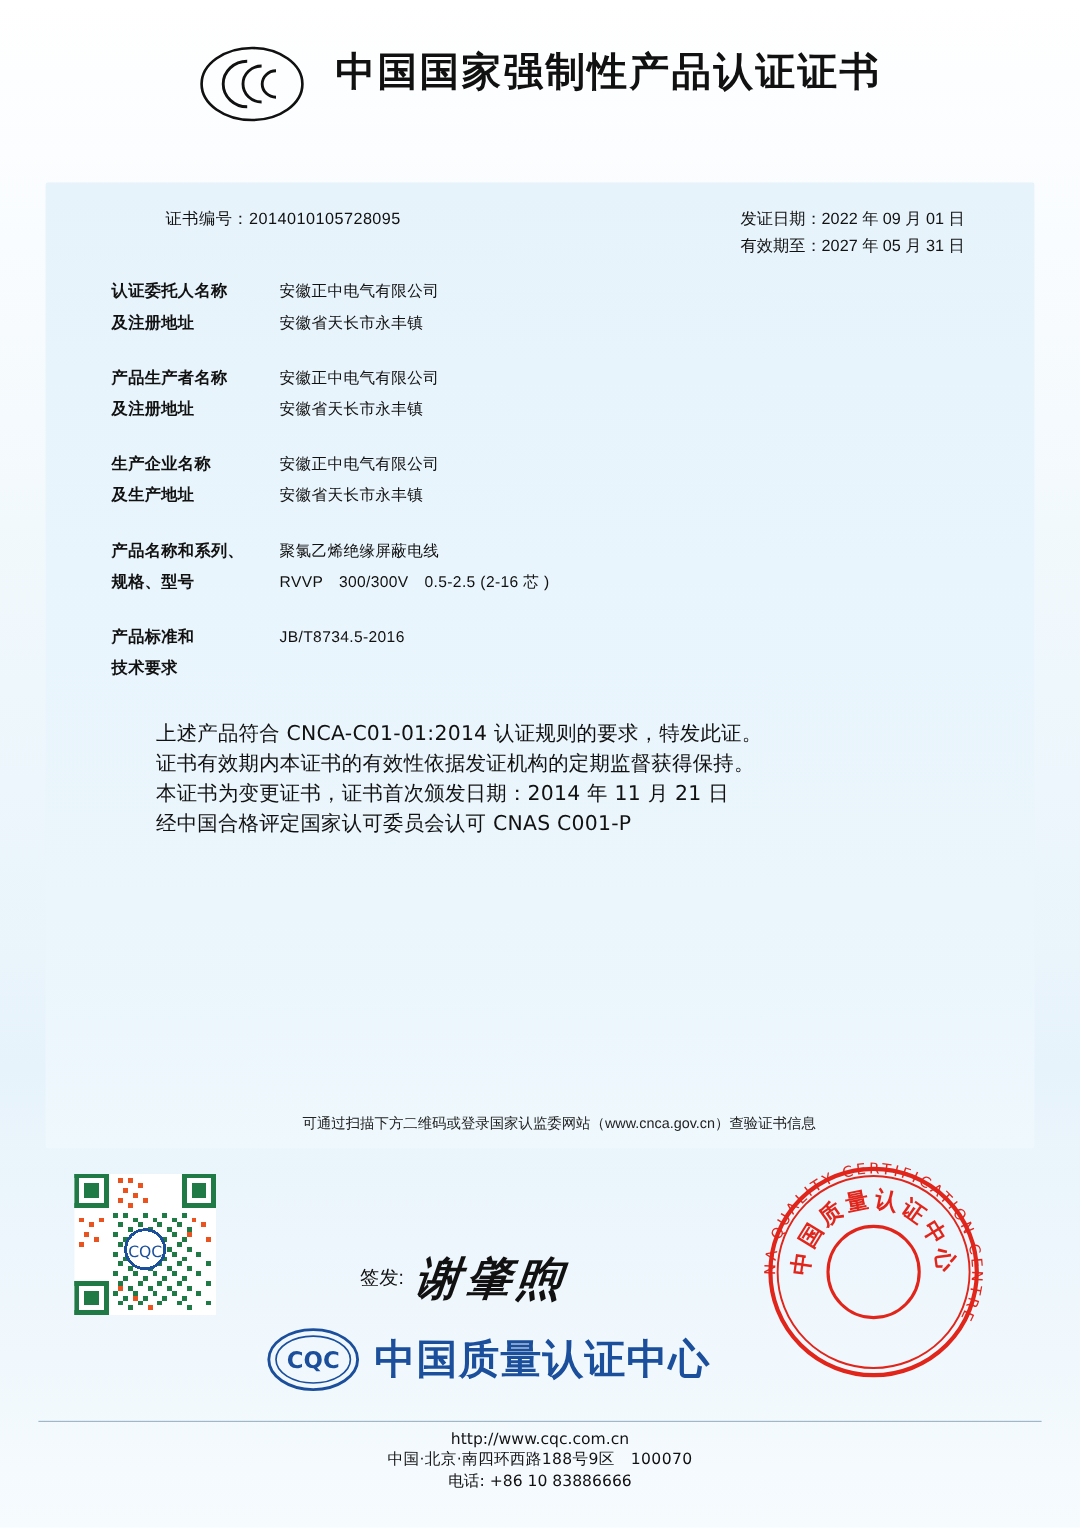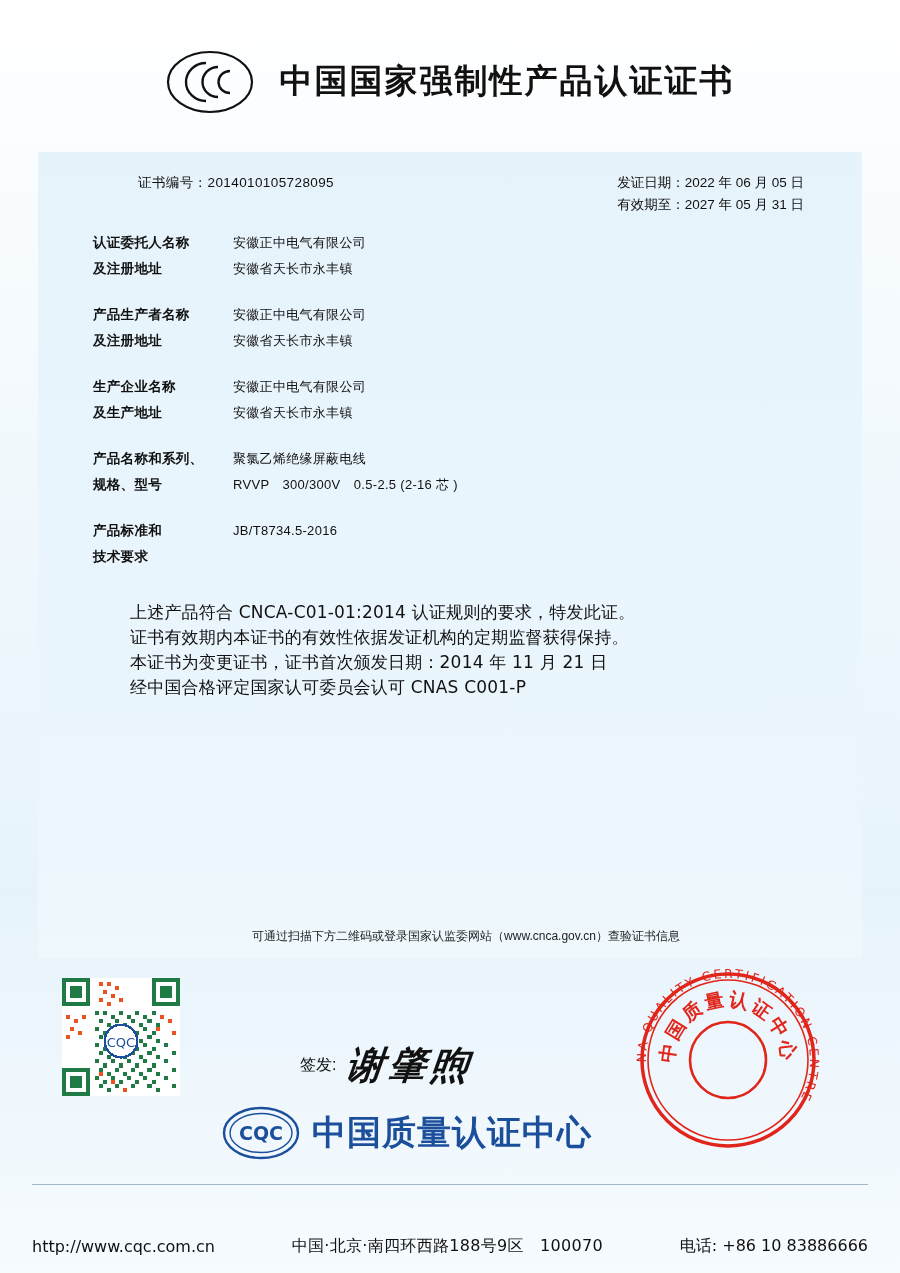--- a/index.html
+++ b/index.html
@@ -25,21 +25,20 @@
   }
 
   
   .header {
     position: absolute;
     top: 38px;
     left: 0;
     width: 900px;
     height: 86px;
     display: flex;
-    align-items: center;
     justify-content: center;
     gap: 26px;
   }
   .ccc-mark {
     width: 88px;
     height: 62px;
     position: relative;
     flex: none;
   }
   .ccc-mark svg { display: block; }
@@ -190,28 +189,29 @@
     position: absolute;
     left: 32px;
     top: 1184px;
     width: 836px;
     height: 1px;
     background: #9fb8c8;
   }
   .footer {
     position: absolute;
     left: 32px;
-    top: 1236px;
+    top: 1192px;
     width: 836px;
     display: flex;
     justify-content: space-between;
     align-items: center;
     font-family: "DejaVu Sans", sans-serif;
-    font-size: 16px;
-    color: #111;
+    font-size: 13px;
+    color: #111;
+    flex-direction: column;
   }
   .footer .mid { letter-spacing: .3px; }
 </style>
 </head>
 <body>
 
 <div class="page">
 
   <div class="header">
     <div class="ccc-mark">
@@ -226,21 +226,21 @@
   </div>
 
   <div class="panel">
 
     <div class="row-num">
       <span>证书编号：</span><span>2014010105728095</span>
     </div>
 
     <div class="dates">
       <div>
-        <span>发证日期：</span><span>2022 年 06 月 05 日</span>
+        <span>发证日期：</span><span>2022 年 09 月 01 日</span>
       </div>
       <div>
         <span>有效期至：</span><span>2027 年 05 月 31 日</span>
       </div>
     </div>
 
     <div class="fields">
 
       <div class="field">
         <div class="label">

